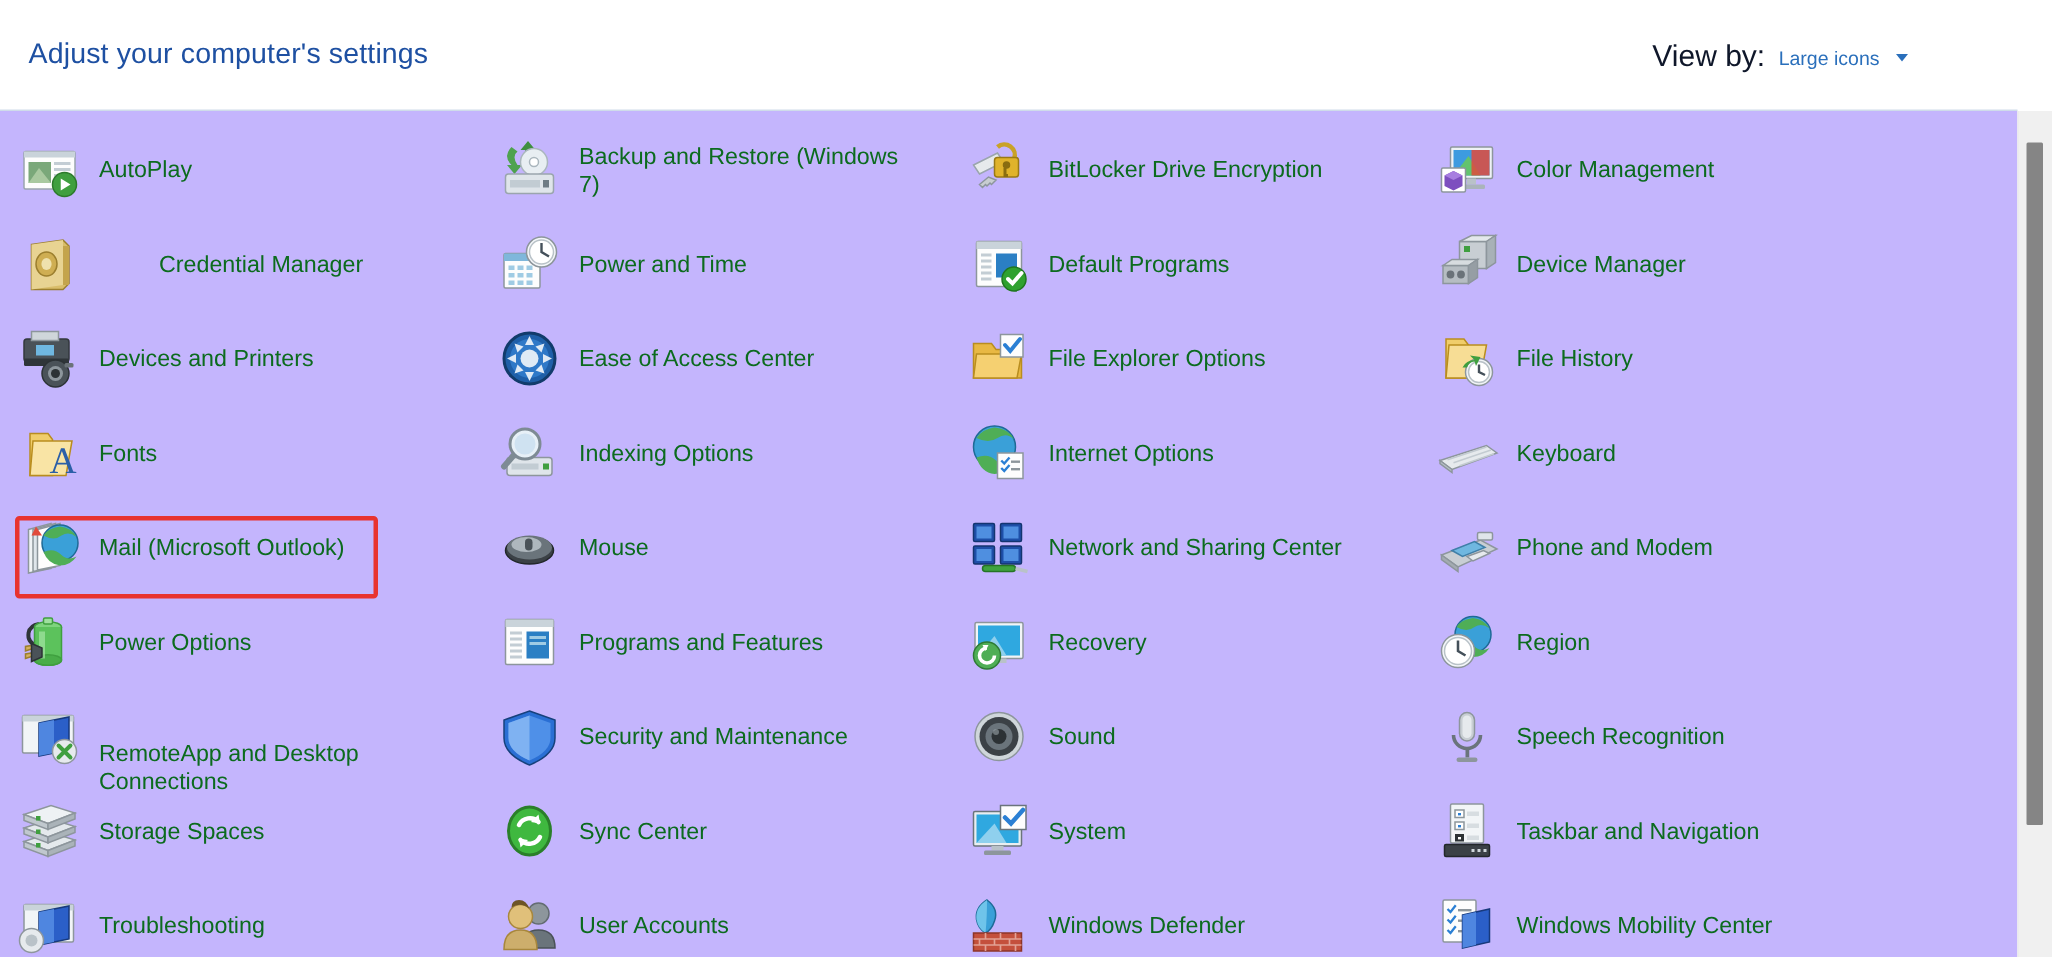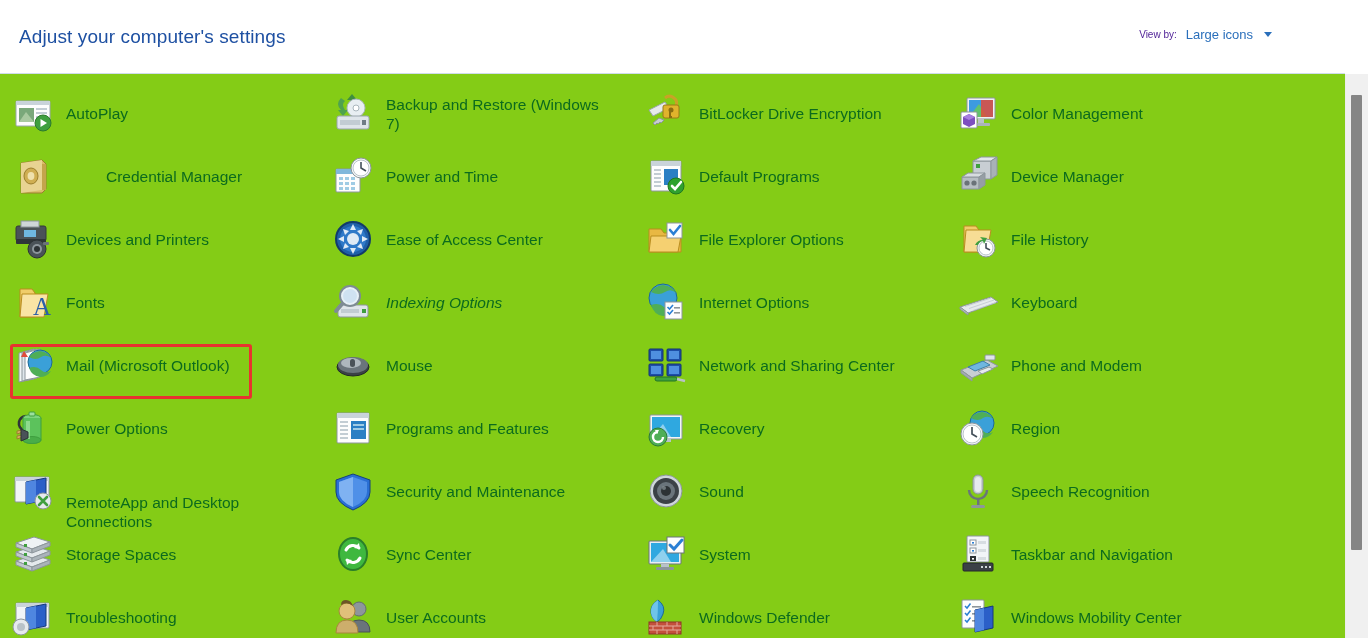--- a/index.html
+++ b/index.html
@@ -21,35 +21,35 @@
   #page-title {
     position:absolute; left:19px; top:26px;
     font-size:19px; color:#1e50a2; letter-spacing:0.1px;
     white-space:nowrap;
   }
   #viewby-wrap {
     position:absolute; right:96px; top:27px;
     display:flex; align-items:center; gap:9px;
     white-space:nowrap;
   }
-  #viewby-label { font-size:10px; color:#4c1d95; }
+  #viewby-label { font-size:20px; color:#0f172a; }
   #viewby-value { font-size:13px; color:#2a6fbb; }
   #viewby-caret {
     width:0;height:0;border-left:4.5px solid transparent;border-right:4.5px solid transparent;
     border-top:5px solid #2a6fbb; margin-left:2px; display:inline-block;
   }
   #header-rule {
     position:absolute; left:0; top:73px; width:1345px; height:1px;
     background:#cfdcea;
   }
 
   
   #content {
     position:absolute; left:0; top:74px; width:1345px; height:564px;
-    background:#84cc16; overflow:hidden;
+    background:#c4b5fd; overflow:hidden;
   }
   .row { position:absolute; left:0; width:1345px; height:63px; }
   .cell {
     position:absolute; top:0; height:63px;
     display:flex; align-items:center; gap:0px;
   }
   .cell-icon {
     width:48px; min-width:48px; height:48px;
     display:flex; align-items:center; justify-content:center;
     position:relative;
@@ -314,21 +314,21 @@
           <div class="cell-icon">
             <svg width="44" height="44" viewBox="0 0 44 44" xmlns="http://www.w3.org/2000/svg">
       <rect x="6" y="24" width="30" height="12" rx="2" fill="#dfe5ea" stroke="#8d969c"></rect>
       <rect x="9" y="28" width="18" height="4" fill="#c2ccd3"></rect>
       <rect x="30" y="28" width="4" height="4" fill="#3f9f3f"></rect>
       <circle cx="18" cy="15" r="10" fill="#e7f0f7" stroke="#7e8b94" stroke-width="2"></circle>
       <circle cx="18" cy="15" r="7" fill="#c5dcee" opacity="0.7"></circle>
       <path d="M10 23 L4 30" stroke="#7e8b94" stroke-width="4" stroke-linecap="round"></path>
             </svg>
           </div>
-          <div class="cell-label" style="color: rgb(12, 107, 30); font-style: italic;">Indexing Options</div>
+          <div class="cell-label" style="color: rgb(12, 107, 30);">Indexing Options</div>
         </div>
         <div class="cell c2">
           <div class="cell-icon">
             <svg width="44" height="44" viewBox="0 0 44 44" xmlns="http://www.w3.org/2000/svg">
       <circle cx="18" cy="17" r="14" fill="#3aa0d8" stroke="#1e6a96"></circle>
       <path d="M6 11 q8 4 14 0 q6 -4 11 1 q-3 -7 -13 -8 q-8 1 -12 7z" fill="#4fae56"></path>
       <path d="M6 24 q8 -3 13 2 q5 5 12 2 q-4 7 -13 7 q-9 -1 -12 -11z" fill="#4fae56"></path>
       <rect x="20" y="21" width="17" height="17" fill="#fdfdfd" stroke="#8d969c"></rect>
       <g stroke="#2a7fd4" stroke-width="1.6" fill="none">
         <path d="M22.5 26 l2 2 l3.5 -4"></path>

